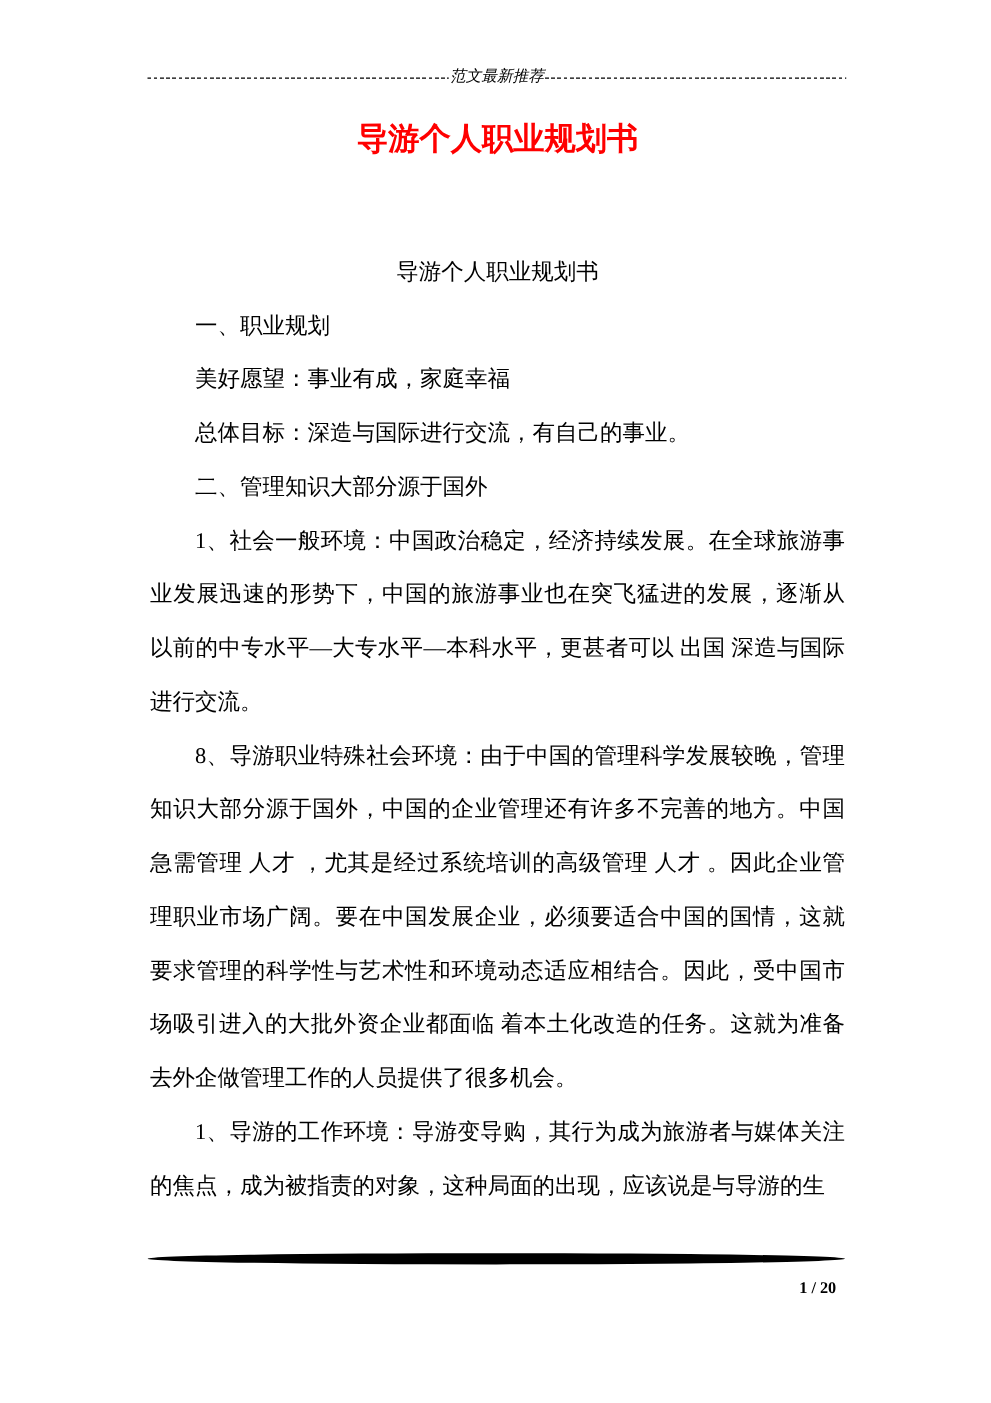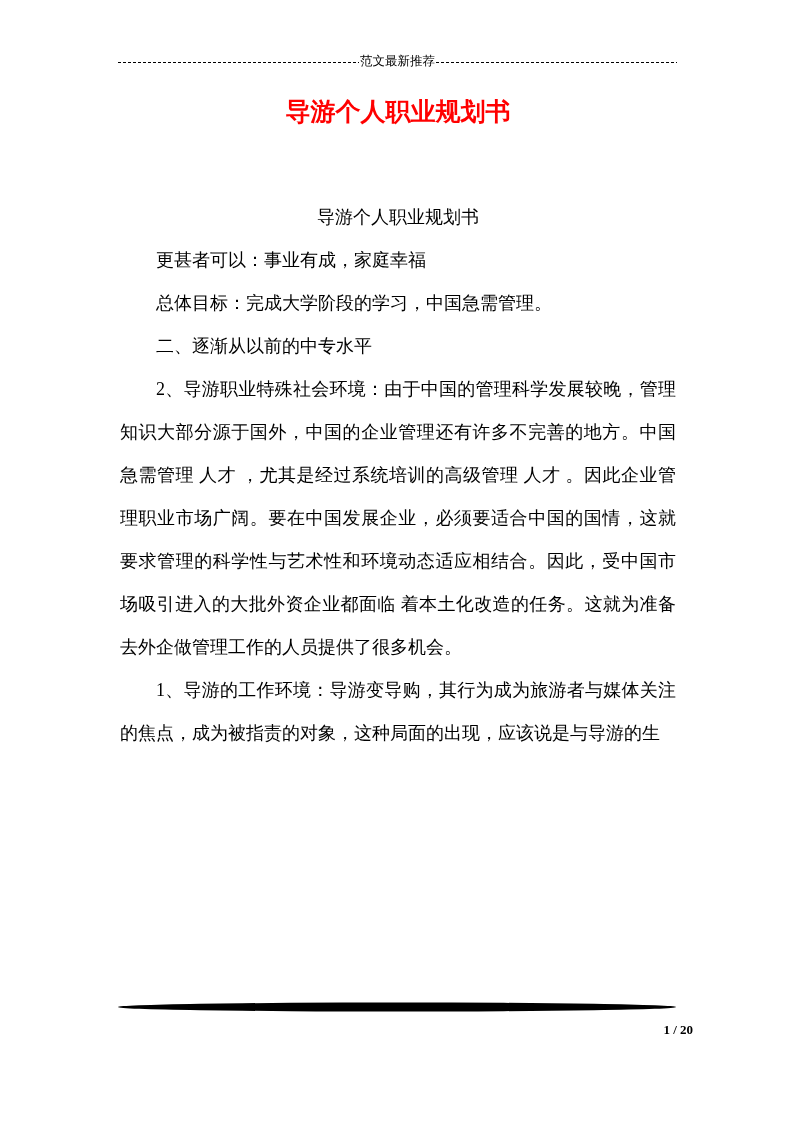--- a/index.html
+++ b/index.html
@@ -30,20 +30,21 @@
   }
   .dash-line {
     flex: 1 1 auto;
     height: 1px;
     background-image: repeating-linear-gradient(90deg, #000 0, #000 3px, transparent 3px, transparent 5px);
     margin-top: 2px;
   }
   .header-label {
     padding: 0 1px;
     letter-spacing: 0;
+    font-style: italic;
   }
   
   .doc-title {
     position: absolute;
     top: 92px;
     left: 120px;
     width: 556px;
     margin: 0;
     text-align: center;
     font-size: 25px;
@@ -79,21 +80,21 @@
   .footer-rule {
     position: absolute;
     top: 1001px;
     left: 118px;
     width: 558px;
     height: 14px;
   }
   .page-num {
     position: absolute;
     top: 1022px;
-    right: 100px;
+    right: 124px;
     font-size: 13px;
     font-weight: bold;
     font-family: "Liberation Serif", serif;
   }
 </style>
 </head>
 <body>
 
 <div class="page">
 
@@ -101,24 +102,26 @@
     <span class="dash-line"></span>
     <span class="header-label">范文最新推荐</span>
     <span class="dash-line"></span>
   </div>
 
   <h1 class="doc-title" style="color: rgb(255, 0, 0);">导游个人职业规划书</h1>
 
   <div class="content">
     <p class="subtitle">导游个人职业规划书</p>
     <div>
-        <p class="para">更甚者可以：事业有成，家庭幸福</p>
-        <p class="para">总体目标：完成大学阶段的学习，中国急需管理。</p>
-        <p class="para">二、逐渐从以前的中专水平</p>
-        <p class="para">2、导游职业特殊社会环境：由于中国的管理科学发展较晚，管理知识大部分源于国外，中国的企业管理还有许多不完善的地方。中国急需管理 人才 ，尤其是经过系统培训的高级管理 人才 。因此企业管理职业市场广阔。要在中国发展企业，必须要适合中国的国情，这就要求管理的科学性与艺术性和环境动态适应相结合。因此，受中国市场吸引进入的大批外资企业都面临 着本土化改造的任务。这就为准备去外企做管理工作的人员提供了很多机会。</p>
+        <p class="para">一、职业规划</p>
+        <p class="para">美好愿望：事业有成，家庭幸福</p>
+        <p class="para">总体目标：深造与国际进行交流，有自己的事业。</p>
+        <p class="para">二、管理知识大部分源于国外</p>
+        <p class="para">1、社会一般环境：中国政治稳定，经济持续发展。在全球旅游事业发展迅速的形势下，中国的旅游事业也在突飞猛进的发展，逐渐从以前的中专水平—大专水平—本科水平，更甚者可以 出国 深造与国际进行交流。</p>
+        <p class="para">8、导游职业特殊社会环境：由于中国的管理科学发展较晚，管理知识大部分源于国外，中国的企业管理还有许多不完善的地方。中国急需管理 人才 ，尤其是经过系统培训的高级管理 人才 。因此企业管理职业市场广阔。要在中国发展企业，必须要适合中国的国情，这就要求管理的科学性与艺术性和环境动态适应相结合。因此，受中国市场吸引进入的大批外资企业都面临 着本土化改造的任务。这就为准备去外企做管理工作的人员提供了很多机会。</p>
         <p class="para">1、导游的工作环境：导游变导购，其行为成为旅游者与媒体关注的焦点，成为被指责的对象，这种局面的出现，应该说是与导游的生</p>
       </div>
   </div>
 
   <svg class="footer-rule" viewBox="0 0 558 14" preserveAspectRatio="none">
     <ellipse cx="279" cy="6" rx="279" ry="4.5" fill="#000000"></ellipse>
   </svg>
 
   <div class="page-num">1 / 20</div>
 

